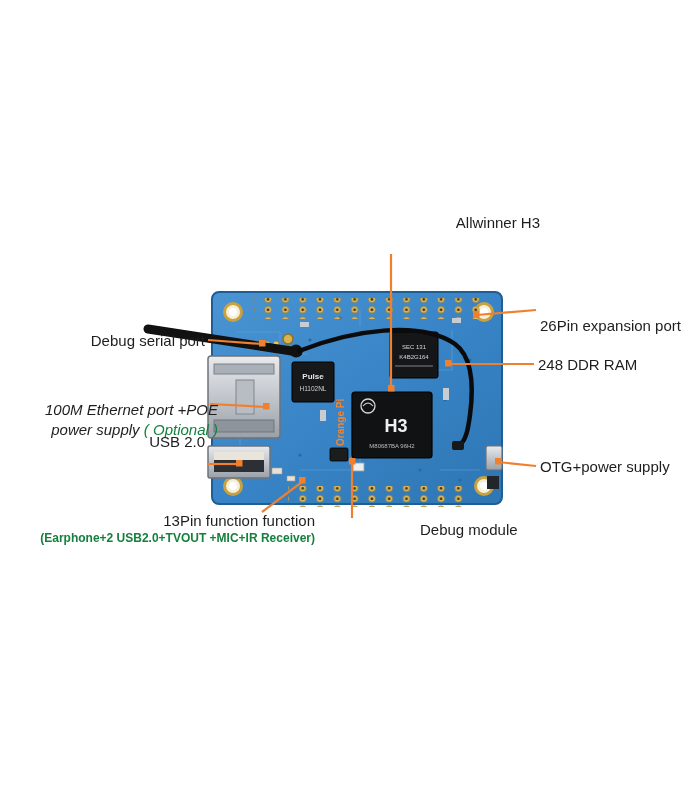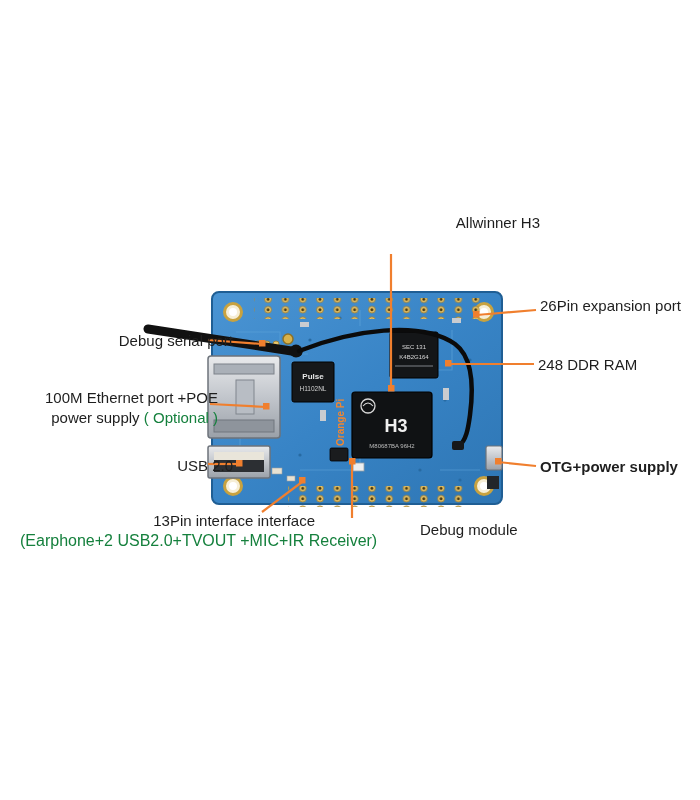--- a/index.html
+++ b/index.html
@@ -1,23 +1,23 @@
 <!DOCTYPE html>
 <html><head>
 <meta charset="utf-8">
 <style>
   html,body{margin:0;padding:0;background:#ffffff;}
   body{width:700px;height:800px;font-family:"Liberation Sans",sans-serif;}
   .canvas{position:relative;width:700px;height:800px;background:#ffffff;overflow:hidden;}
   .canvas > svg{position:absolute;left:0;top:0;}
   .label{position:absolute;color:#1e1e1e;font-size:15px;line-height:1.3;white-space:nowrap;}
   .center{text-align:right;}
-  .right{text-align:right;margin-left:28px;}
+  .right{text-align:right;}
   .red{color:#15803d;}
-  .sub{font-size:16px;}
+  .sub{font-size:12px;font-weight:bold;}
 </style>
 </head>
 <body>
 
 <div class="canvas">
 
   <svg width="700" height="800" viewBox="0 0 700 800">
     <defs>
       <linearGradient id="pcbgrad" x1="0" y1="0" x2="1" y2="1">
         <stop offset="0" stop-color="#4a94d3"></stop>
@@ -168,38 +168,38 @@
       <rect x="495" y="458" width="6.5" height="6.5"></rect>
       <rect x="299" y="477" width="6.5" height="6.5"></rect>
       <rect x="349" y="458" width="6.5" height="6.5"></rect>
     </g>
   </svg>
 
   <div class="label center" style="left:240px;top:213px;width:300px;">
     <div>Allwinner H3</div>
   </div>
 
-  <div class="label" style="left:540px;top:296px;text-align:center;">26Pin expansion port</div>
+  <div class="label" style="left:540px;top:316px;text-align:center;">26Pin expansion port</div>
 
   <div class="label right" style="left:85px;top:331px;width:120px;">Debug serial port</div>
 
   <div class="label" style="left:538px;top:355px;">248 DDR RAM</div>
 
-  <div class="label center" style="left:18px;top:388px;width:200px;">
+  <div class="label center" style="left:18px;top:400px;width:200px;font-style:italic;">
     <div>100M Ethernet port +POE</div>
     <div>
       <span>power supply</span>
       <span class="red">( Optional )</span>
     </div>
   </div>
 
-  <div class="label right" style="left:135px;top:456px;width:70px;text-align:right;">USB 2.0</div>
-
-  <div class="label" style="left:540px;top:457px;font-weight:bold;">OTG+power supply</div>
+  <div class="label right" style="left:135px;top:432px;width:70px;text-align:right;">USB 2.0</div>
+
+  <div class="label" style="left:540px;top:457px;">OTG+power supply</div>
 
   <div class="label center" style="left:20px;top:511px;width:295px;">
-    <div>13Pin interface interface</div>
+    <div>13Pin function function</div>
     <div class="red sub">(Earphone+2 USB2.0+TVOUT +MIC+IR Receiver)</div>
   </div>
 
   <div class="label" style="left:420px;top:520px;">Debug module</div>
 
 </div>
 
 </body></html>

